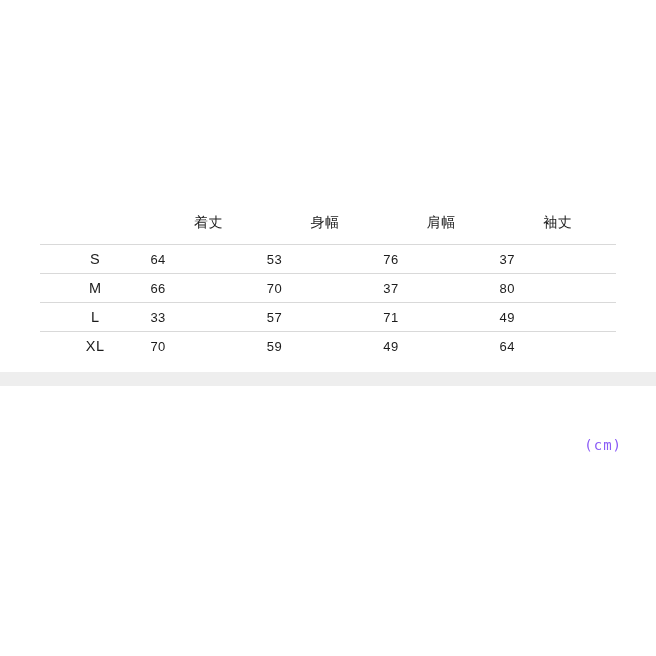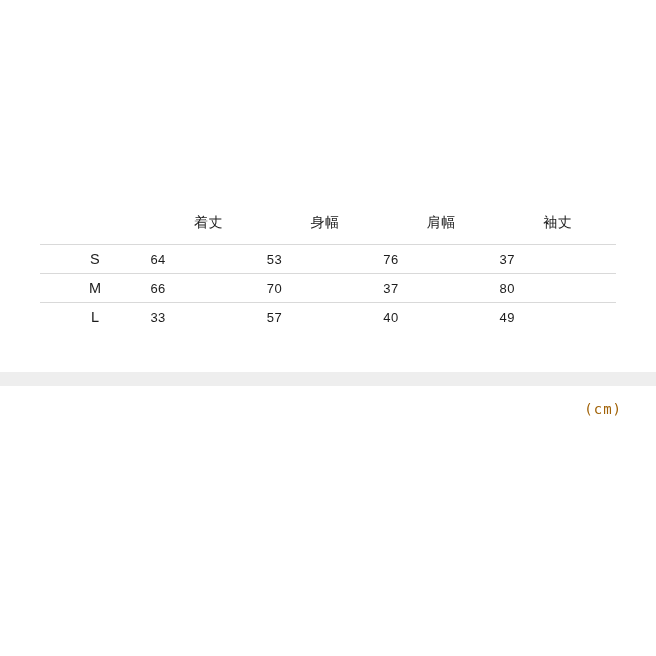--- a/index.html
+++ b/index.html
@@ -65,24 +65,24 @@
     position: absolute;
     left: 0;
     top: 372px;
     width: 656px;
     height: 14px;
     background: #eeeeee;
   }
   .unit {
     position: absolute;
     right: 34px;
-    top: 401px;
+    top: 437px;
     font-size: 14px;
     letter-spacing: 1px;
-    color: #a16207;
+    color: #8b5cf6;
     font-family: "DejaVu Sans Mono", monospace;
   }
 </style>
 </head>
 <body>
 
 <div class="page">
 
   <table class="size-table">
     <colgroup>
@@ -113,22 +113,29 @@
         <td class="size-label">M</td>
         <td>66</td>
         <td>70</td>
         <td>37</td>
         <td>80</td>
       </tr>
       <tr class="row-sep">
         <td class="size-label">L</td>
         <td>33</td>
         <td>57</td>
-        <td>40</td>
+        <td>71</td>
         <td>49</td>
+      </tr>
+      <tr class="row-sep">
+        <td class="size-label">XL</td>
+        <td>70</td>
+        <td>59</td>
+        <td>49</td>
+        <td>64</td>
       </tr>
     </tbody>
   </table>
 
   <div class="divider"></div>
 
   <div class="unit">(cm)</div>
 
 </div>
 

